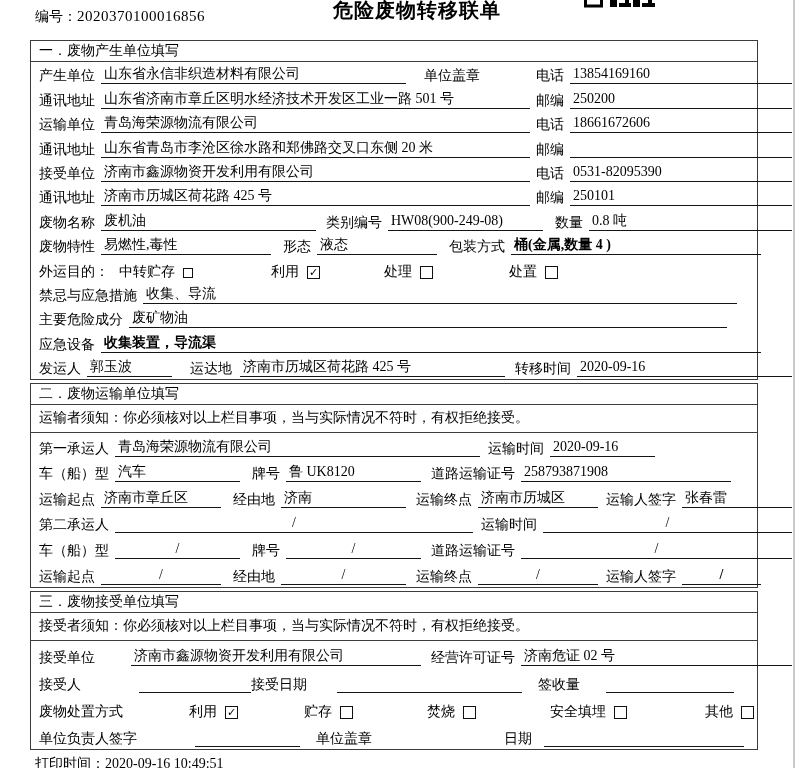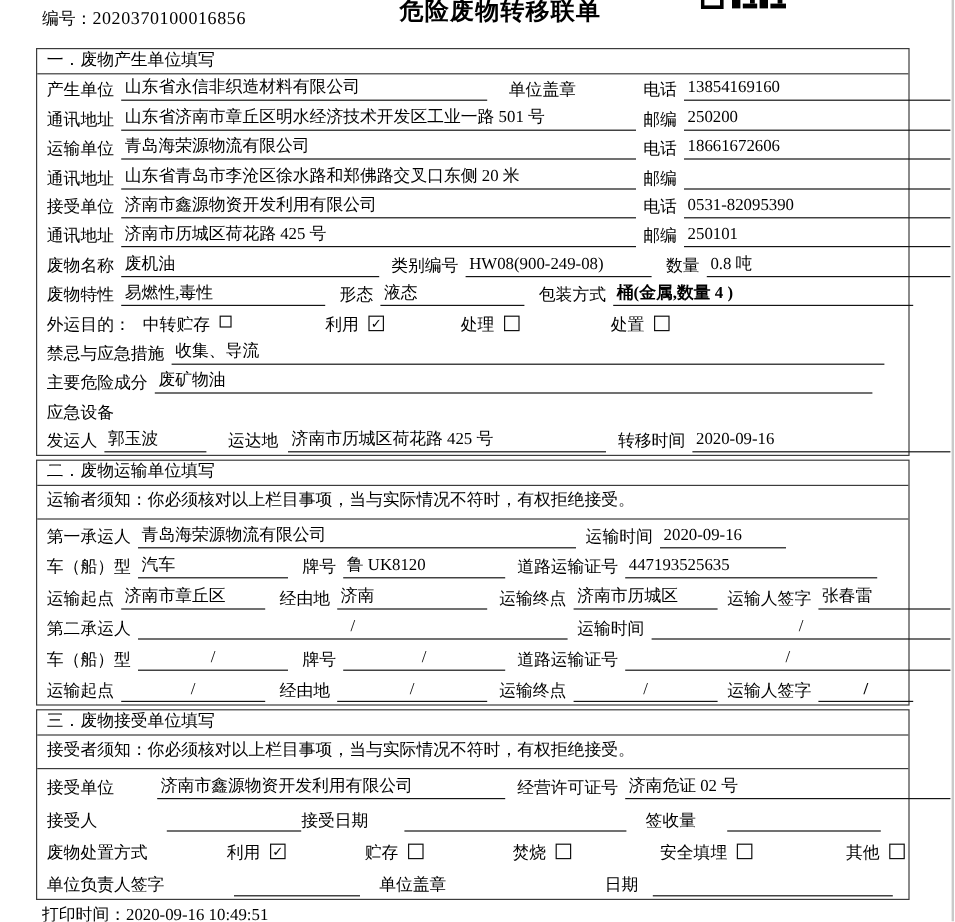--- a/index.html
+++ b/index.html
@@ -26,21 +26,21 @@
   .val{border-bottom:1.4px solid #141414;padding:0 3px 1px;margin-left:6px;white-space:nowrap;box-sizing:border-box;overflow:visible;}
   .grow{flex:1;min-width:0;}
   .ctr{text-align:center;}
   .oh{margin-right:-43px;}   
   .oh2{margin-right:-12px;font-weight:bold;}
   .left-col{display:flex;align-items:flex-end;width:497px;flex:0 0 497px;}
   .right-col{display:flex;align-items:flex-end;flex:1;min-width:0;}
   .cb{display:inline-block;width:13px;height:13px;border:1.5px solid #111;margin-left:8px;margin-bottom:1px;
       font-family:"DejaVu Sans",sans-serif;font-size:11px;line-height:12px;text-align:center;box-sizing:border-box;}
   .cb.small{width:10px;height:10px;margin-bottom:2px;}
-  .opt{display:inline-flex;white-space:nowrap;}
+  .opt{display:inline-flex;align-items:flex-end;white-space:nowrap;}
   .footer{margin:5px 0 0 35px;}
 </style>
 </head>
 <body>
 
 <div class="right-edge"></div>
 
 <svg class="qr" width="72" height="9" viewBox="0 0 72 9">
   <rect x="1.5" y="-8" width="16" height="14" fill="#fff" stroke="#000" stroke-width="3"></rect>
   <rect x="26" y="0" width="7" height="7" fill="#000"></rect>
@@ -173,20 +173,21 @@
       <span class="val grow" style="margin-right:12px">收集、导流</span>
     </div>
 
     <div class="r">
       <span class="lbl">主要危险成分</span>
       <span class="val grow" style="margin-right:22px">废矿物油</span>
     </div>
 
     <div class="r">
       <span class="lbl">应急设备</span>
+      <span class="val grow oh2">收集装置，导流渠</span>
     </div>
 
     <div class="r">
       <span class="lbl">发运人</span>
       <span class="val" style="width:85px;">郭玉波</span>
       <span class="lbl" style="margin-left:18px">运达地</span>
       <span class="val" style="width:265px;margin-left:8px">济南市历城区荷花路 425 号</span>
       <span class="lbl" style="margin-left:10px">转移时间</span>
       <span class="val grow oh">2020-09-16</span>
     </div>
@@ -202,21 +203,21 @@
       <span class="lbl" style="margin-left:8px">运输时间</span>
       <span class="val" style="width:105px">2020-09-16</span>
     </div>
 
     <div class="r">
       <span class="lbl">车（船）型</span>
       <span class="val" style="width:125px">汽车</span>
       <span class="lbl" style="margin-left:12px">牌号</span>
       <span class="val" style="width:135px">鲁 UK8120</span>
       <span class="lbl" style="margin-left:10px">道路运输证号</span>
-      <span class="val" style="width:210px">447193525635</span>
+      <span class="val" style="width:210px">258793871908</span>
     </div>
 
     <div class="r">
       <span class="lbl">运输起点</span>
       <span class="val" style="width:120px">济南市章丘区</span>
       <span class="lbl" style="margin-left:12px">经由地</span>
       <span class="val" style="width:125px">济南</span>
       <span class="lbl" style="margin-left:10px">运输终点</span>
       <span class="val" style="width:120px">济南市历城区</span>
       <span class="lbl" style="margin-left:8px">运输人签字</span>

